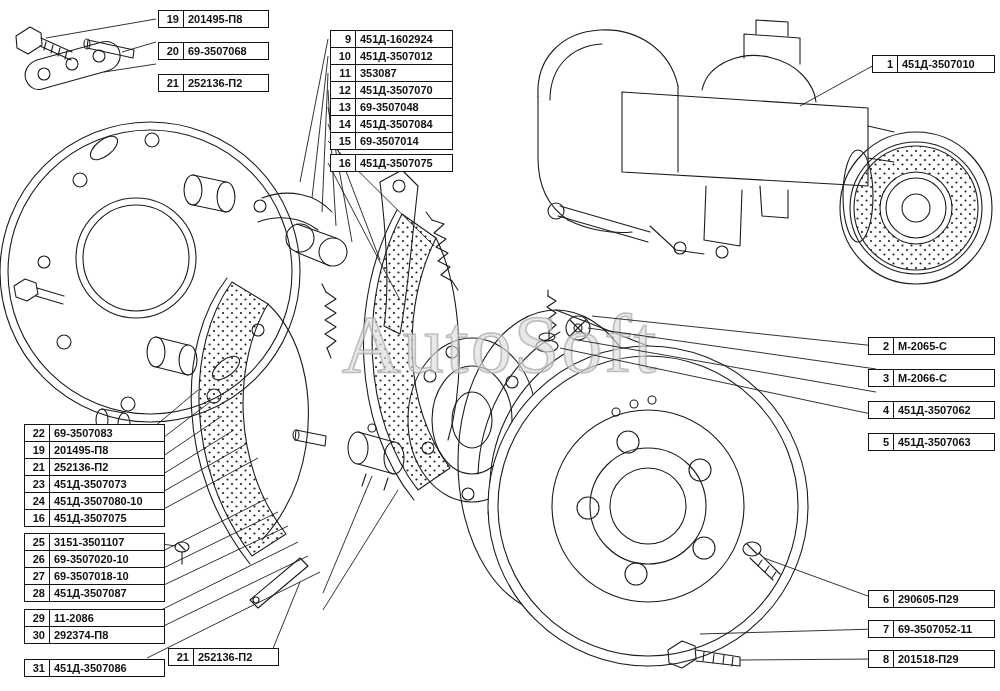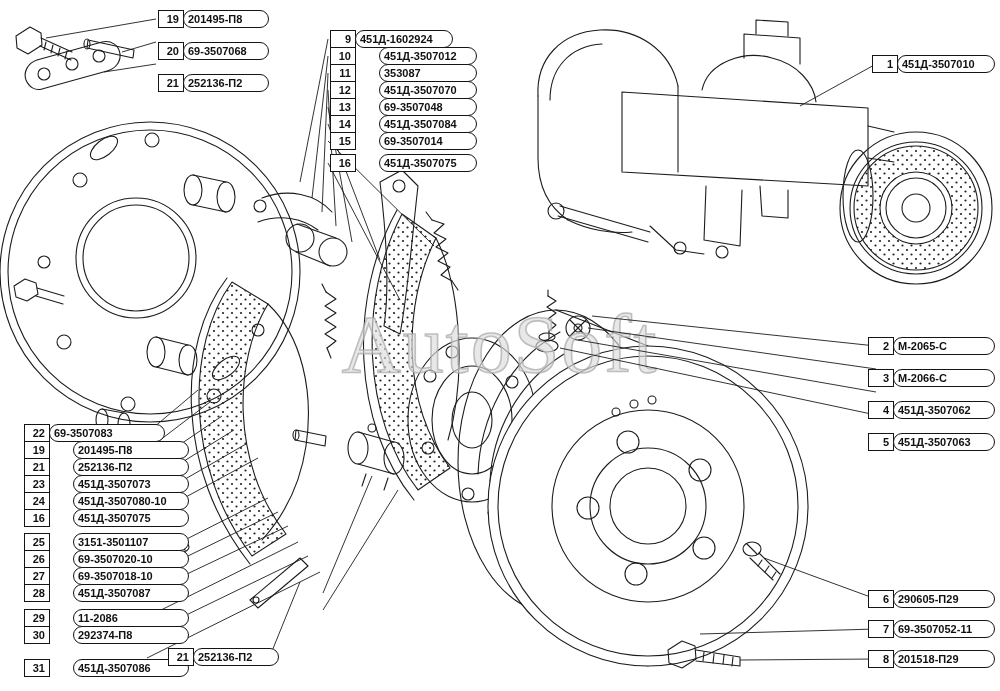--- a/index.html
+++ b/index.html
@@ -2,28 +2,28 @@
 <html><head>
 <meta charset="utf-8">
 <style>
   html,body{margin:0;padding:0;background:#fff;}
   body{width:1000px;height:691px;position:relative;overflow:hidden;
        font-family:"Liberation Sans",sans-serif;}
   .stage{position:absolute;left:0;top:0;width:1000px;height:691px;background:#fff;}
   svg.diagram{position:absolute;left:0;top:0;z-index:1;}
   .g{position:absolute;z-index:3;}
   .row{display:flex;}
-  .joined .row + .row{margin-top:-1px;gap:24px;}
+  .joined .row + .row{margin-top:-1px;}
   .sp5 .row + .row{margin-top:14px;}
   .sp12 .row + .row{margin-top:12px;}
   .cell{border:1px solid #141414;font-weight:bold;font-size:11px;line-height:14px;
         padding:1px 4px;background:#fff;white-space:nowrap;color:#111;
         box-sizing:content-box;}
   .num{min-width:16px;text-align:right;}
-  .part{margin-left:-1px;border-radius:9px;}
+  .part{margin-left:-1px;}
   .g-tl .part{width:76px;}
   .g-tm .part{width:88px;}
   .g-tr .part{width:88px;}
   .g-rm .part{width:92px;}
   .g-lc .part{width:106px;}
   .g-bm .part{width:88px;}
   .g-bs .part{width:76px;}
   .g-br .part{width:92px;}
 </style>
 </head>

